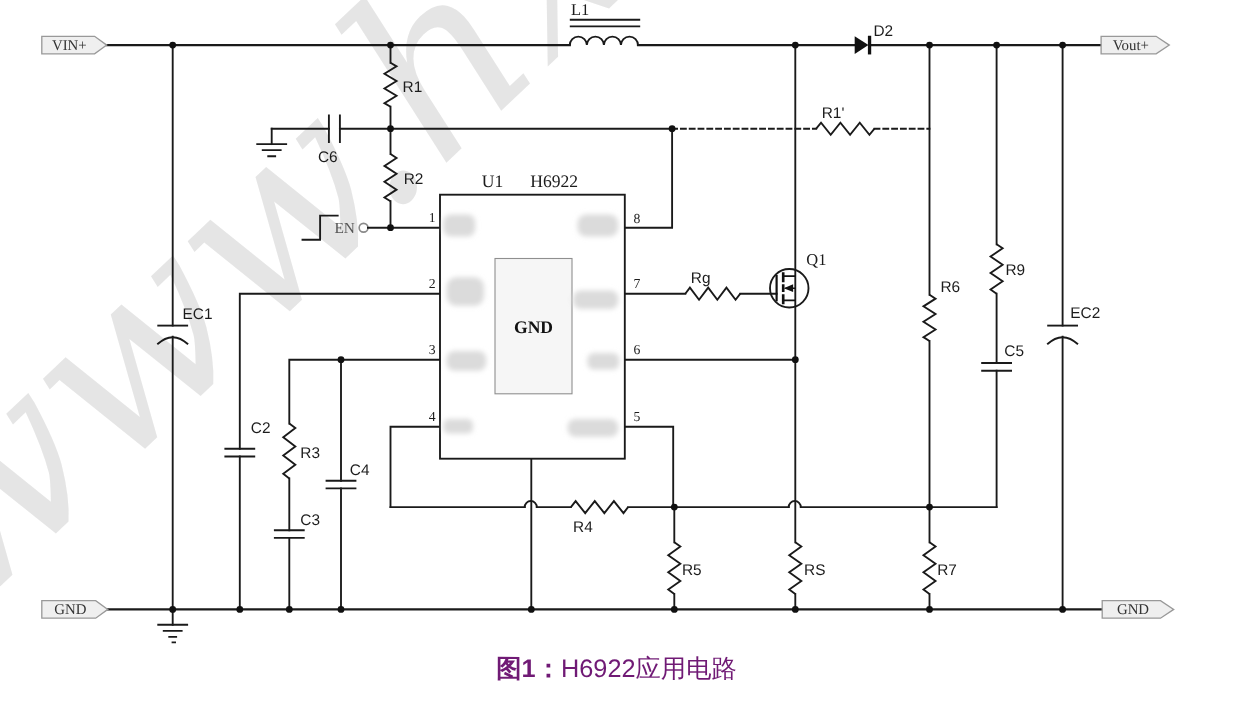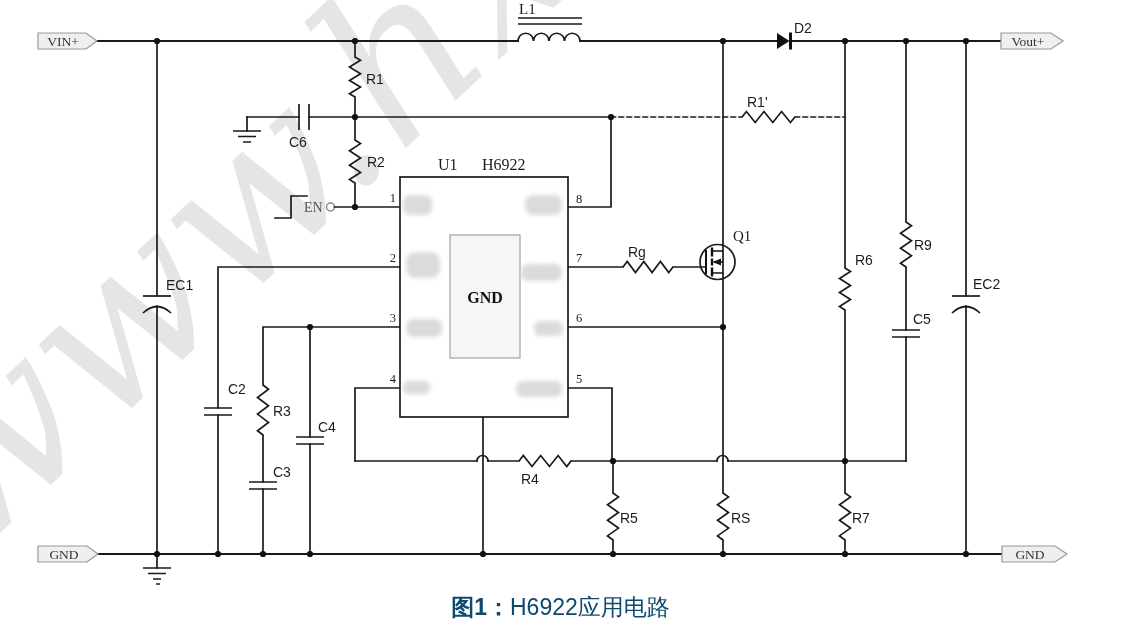--- a/index.html
+++ b/index.html
@@ -18,21 +18,21 @@
   .icbox{fill:#ffffff;stroke:#1a1a1a;stroke-width:1.7;}
   .innerbox{fill:#f6f6f6;stroke:#8f8f8f;stroke-width:1;}
   .blob{fill:#d8d8d8;opacity:.92;}
   .flag{fill:#efefef;stroke:#999;stroke-width:1.2;}
   .flagtxt{font-family:"Liberation Serif",serif;font-size:13.5px;fill:#333;}
   .slbl{font-family:"Liberation Serif",serif;fill:#1c1c1c;}
   .lbl{font-family:"Liberation Sans",sans-serif;font-size:14px;fill:#1c1c1c;}
   .pinnum{font-family:"Liberation Serif",serif;font-size:12.5px;fill:#1c1c1c;}
   .gndtxt{font-family:"Liberation Serif",serif;font-size:16px;font-weight:bold;fill:#111;}
   .caption{position:absolute;left:0;right:0;top:592px;text-align:center;z-index:2;
-           font-size:23px;color:#0c4a6e;font-family:"Liberation Sans","DejaVu Sans",sans-serif;}
+           font-size:23px;color:#701a75;font-family:"Liberation Sans","DejaVu Sans",sans-serif;}
   .caption .b{font-weight:bold;}
 </style>
 </head>
 <body>
 
 <div class="stage">
 
   <div class="watermark">www.hxc</div>
 
   <svg class="schematic" width="1121" height="637" viewBox="0 0 1121 637">

